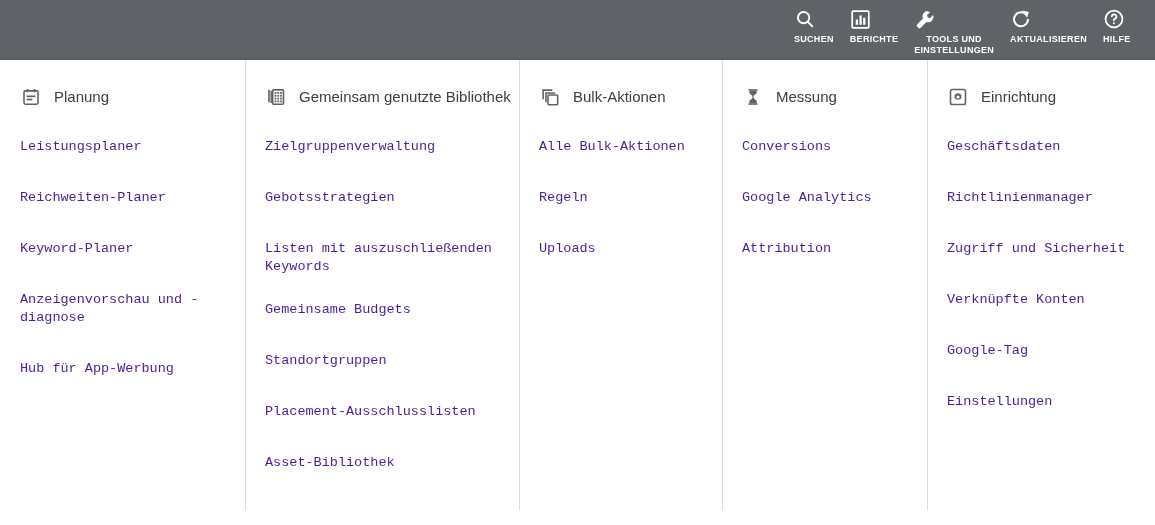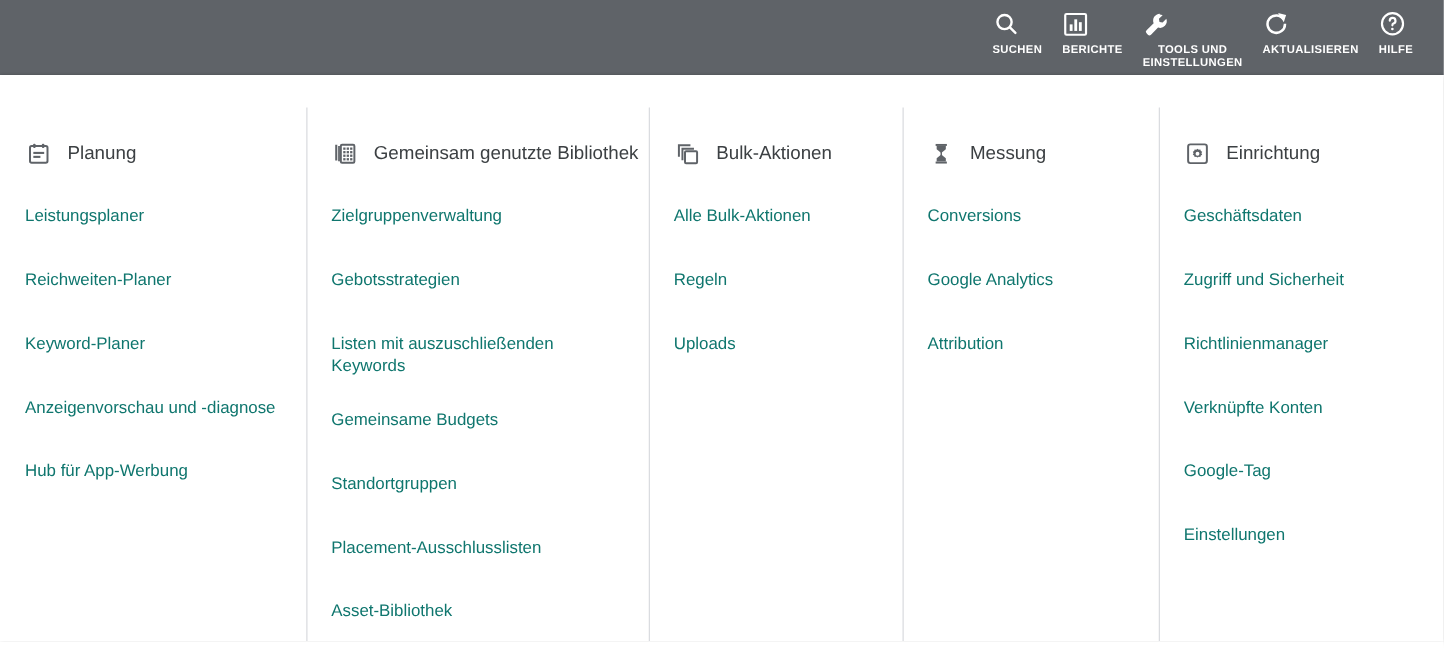--- a/index.html
+++ b/index.html
@@ -71,21 +71,20 @@
     box-sizing: border-box;
     display: flex;
     align-items: stretch;
     overflow: hidden;
   }
   .col {
     position: relative;
     box-sizing: border-box;
     padding-top: 22px;
     flex: 0 0 auto;
-    margin-top: 26px;
   }
   .col + .col::before {
     content: "";
     position: absolute;
     left: 0;
     top: 0;
     width: 1px;
     height: 450px;
     background: #dadce0;
   }
@@ -116,26 +115,27 @@
   .col-head .hd-text {
     font-size: 15px;
     color: #3c4043;
     line-height: 20px;
     white-space: nowrap;
   }
 
   .item {
     display: block;
     font-size: 13.5px;
-    color: #0f766e;
+    color: #4c1d95;
     line-height: 18px;
     padding: 7px 18px 7px 20px;
     margin-bottom: 19px;
     box-sizing: border-box;
     cursor: pointer;
+    font-family: Liberation Mono, monospace;
   }
   .item.two-line { margin-bottom: 11px; }
 
   .bottom-shadow {
     position: absolute;
     left: 0;
     top: 513px;
     width: 1155px;
     height: 12px;
     background: #ffffff;
@@ -294,22 +294,22 @@
       <span class="hd-icon">
         <svg width="20" height="20" viewBox="0 0 24 24">
           <rect x="3" y="3" width="18" height="18" rx="2.2" fill="none" stroke="#5f6368" stroke-width="1.9"></rect>
           <path d="M12 7.3l1.25.9 1.5-.35.45 1.47 1.3.8-.72 1.38.72 1.38-1.3.8-.45 1.47-1.5-.35-1.25.9-1.25-.9-1.5.35-.45-1.47-1.3-.8.72-1.38-.72-1.38 1.3-.8.45-1.47 1.5.35z" fill="#5f6368"></path>
           <circle cx="12" cy="12" r="1.85" fill="#ffffff"></circle>
         </svg>
       </span>
       <span class="hd-text">Einrichtung</span>
     </div>
     <a class="item">Geschäftsdaten</a>
+    <a class="item">Richtlinienmanager</a>
     <a class="item">Zugriff und Sicherheit</a>
-    <a class="item">Richtlinienmanager</a>
     <a class="item">Verknüpfte Konten</a>
     <a class="item">Google-Tag</a>
     <a class="item">Einstellungen</a>
   </div>
 
 </div>
 
 <div class="bottom-shadow"></div>
 
 </body></html>

